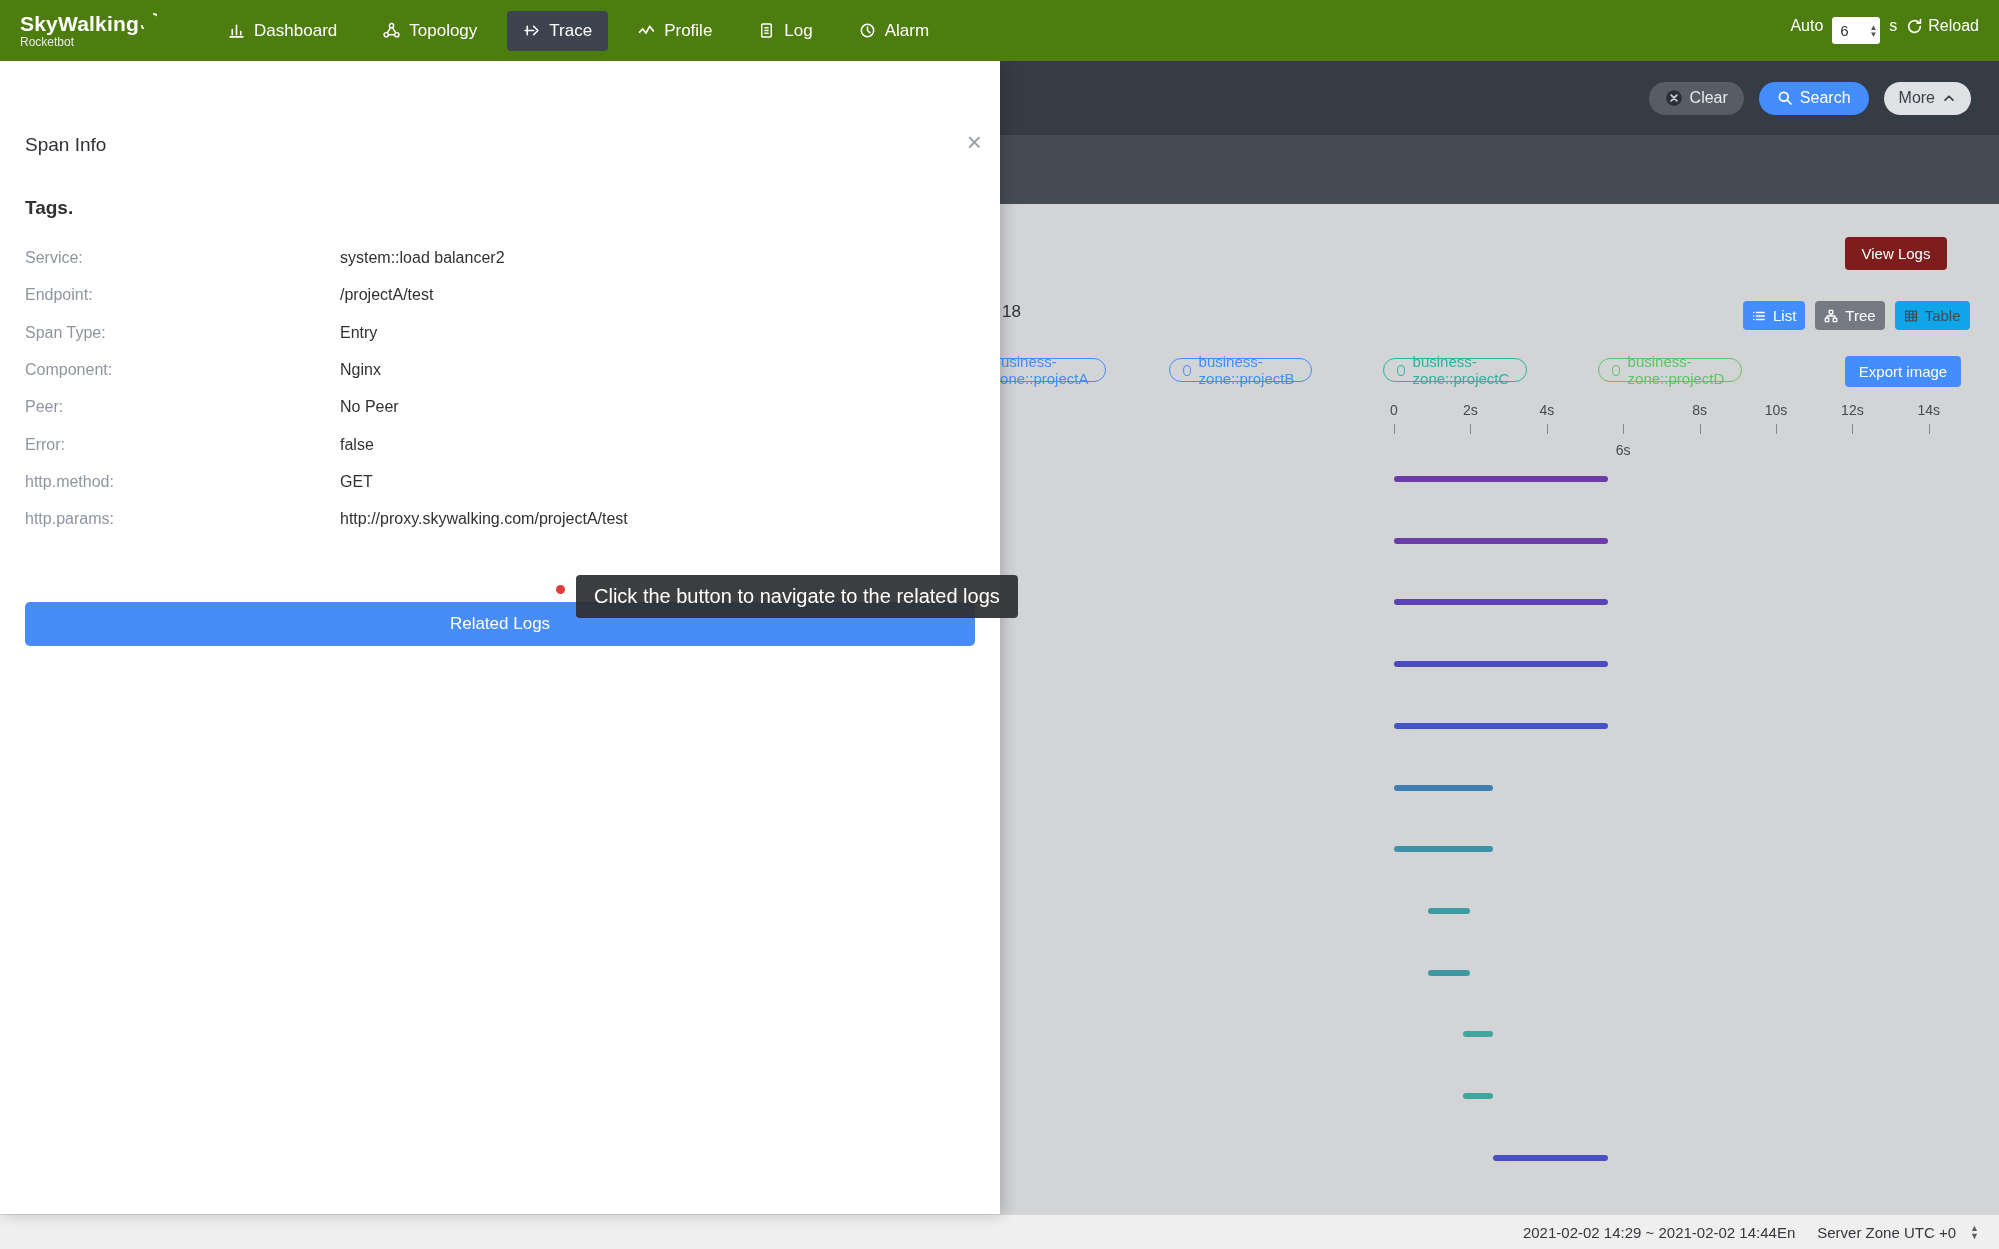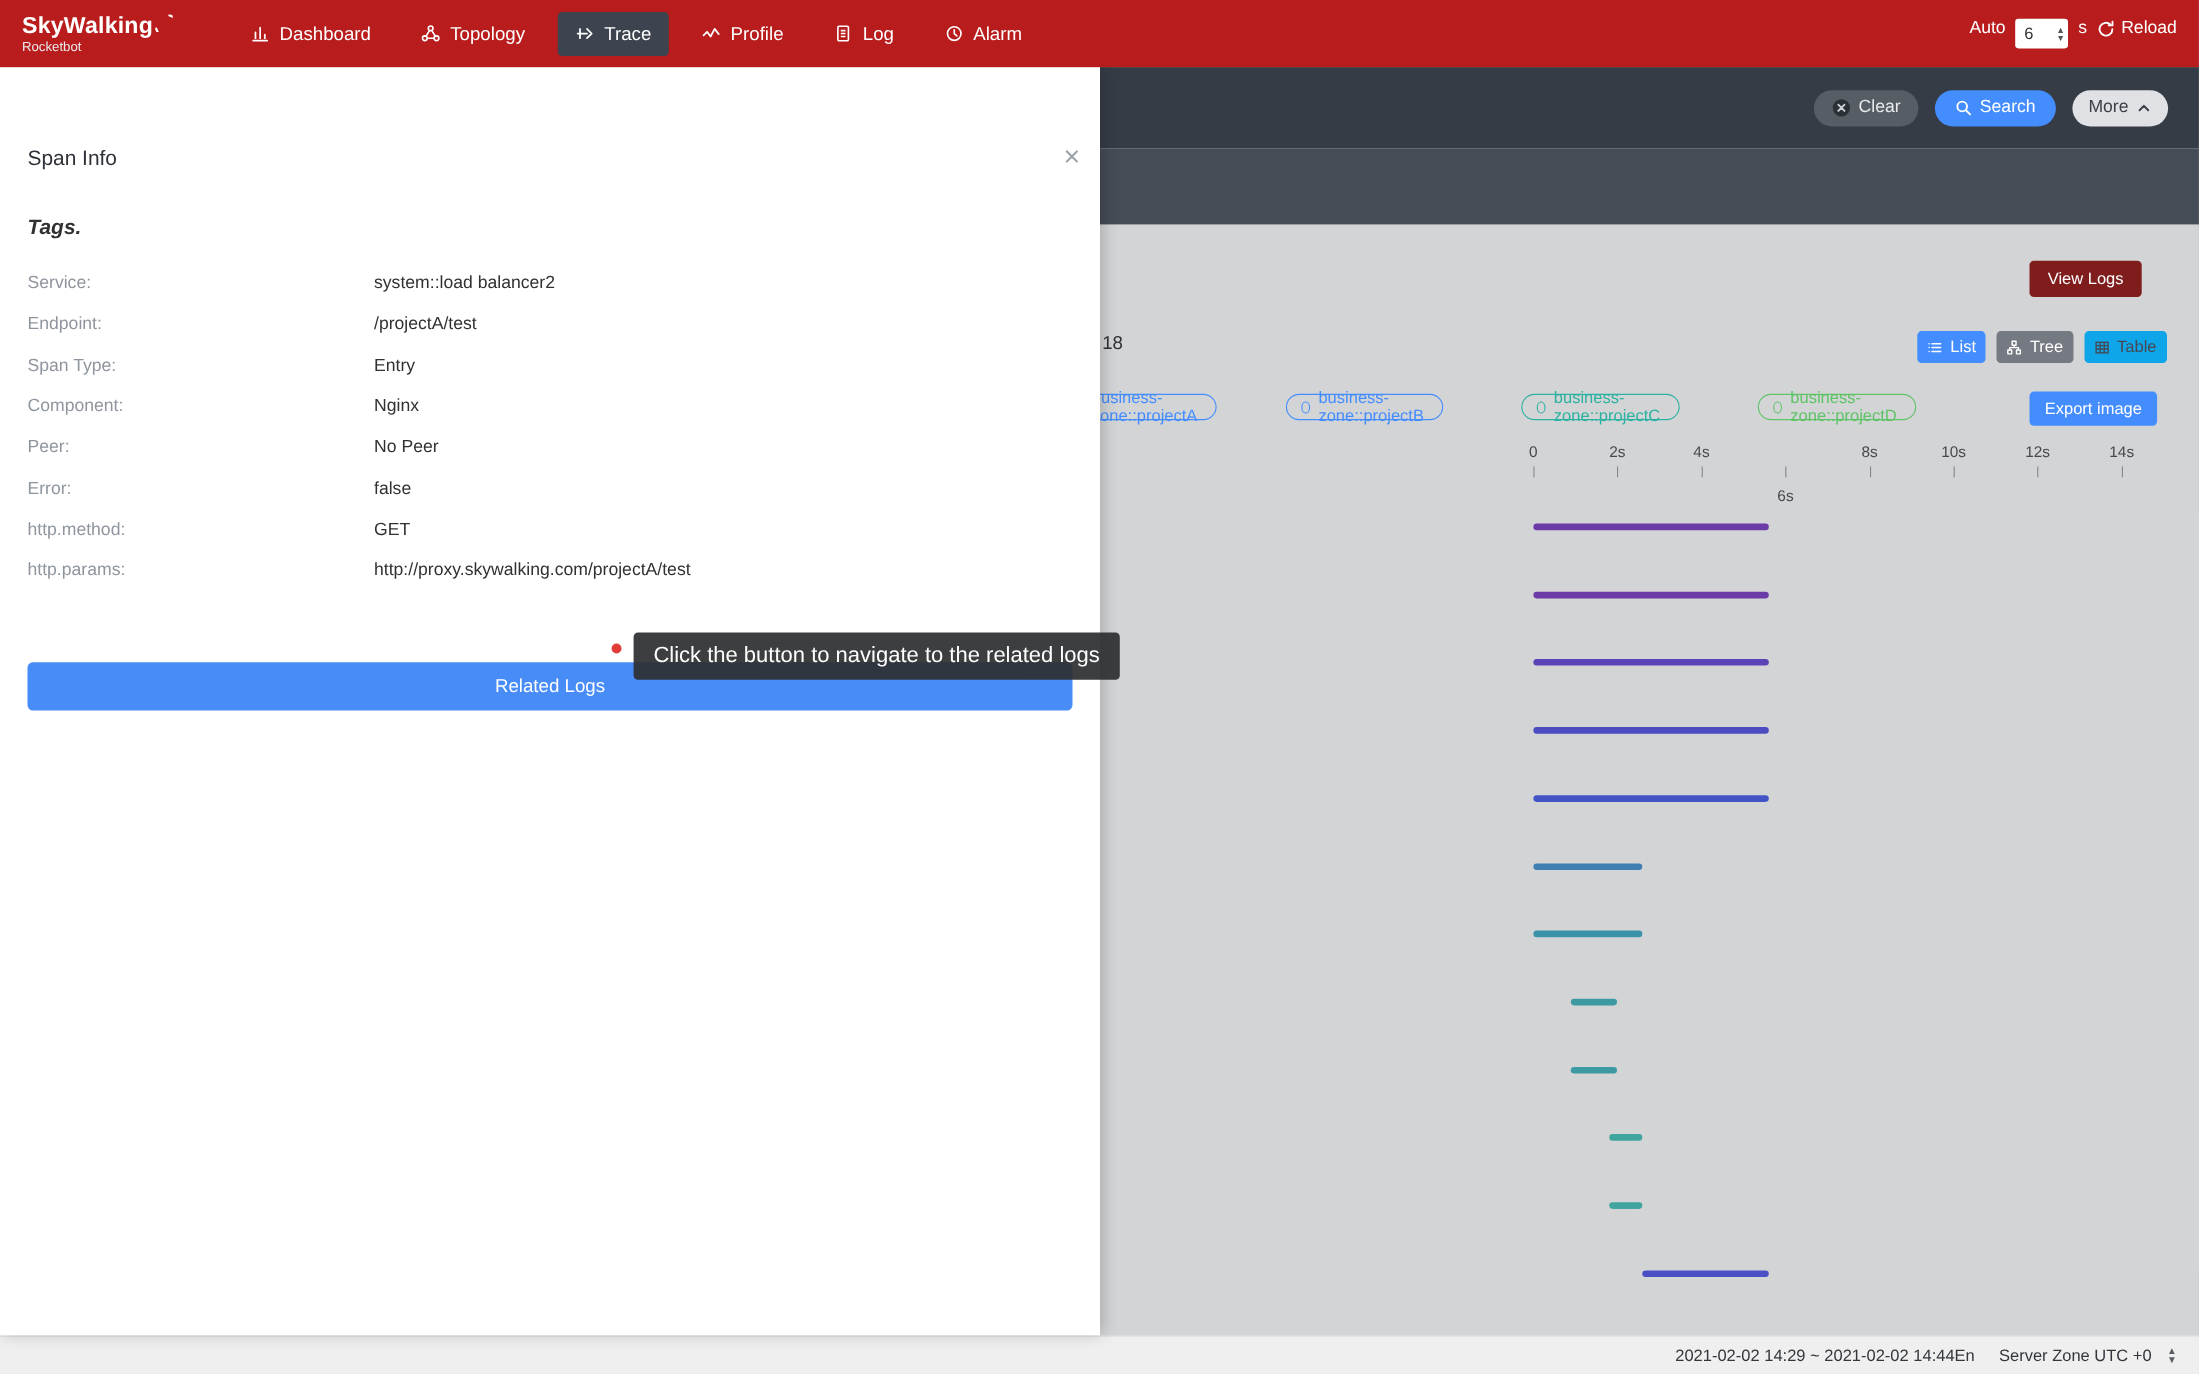--- a/index.html
+++ b/index.html
@@ -5,21 +5,21 @@
   * { margin:0; padding:0; box-sizing:border-box; }
   html,body { background:#9aa0a6; }
   .page {
     position:relative; width:1999px; height:1249px; overflow:hidden;
     background:#d3d4d6; font-family:"Liberation Sans", sans-serif;
   }
 
   
   .navbar {
     position:absolute; top:0; left:0; right:0; height:61px;
-    background:#b91c1c; color:#fff; display:flex; align-items:center; z-index:30;
+    background:#4d7c0f; color:#fff; display:flex; align-items:center; z-index:30;
   }
   .logo { margin-left:20px; display:flex; flex-direction:column; line-height:1.05; }
   .logo-top { display:flex; align-items:flex-start; gap:2px; }
   .logo-title { font-size:21px; font-weight:bold; letter-spacing:.2px; }
   .logo-sub { font-size:12px; color:#e8eaec; margin-top:1px; }
   .nav-items { display:flex; margin-left:55px; gap:14px; }
   .nav-item {
     display:flex; align-items:center; gap:9px; padding:10px 16px;
     font-size:17px; border-radius:4px; cursor:pointer; color:#ffffff;
   }
@@ -74,21 +74,21 @@
   .footer .tz { margin-right:14px; }
   .footer .tz-stepper { display:flex; flex-direction:column; font-size:9px; line-height:8px; color:#5a5f66; cursor:pointer; }
 
   
   .modal {
     position:absolute; left:0; top:61px; width:1000px; height:1153px; background:#fff; z-index:20;
     box-shadow:3px 0 14px rgba(0,0,0,0.22);
   }
   .modal-title { position:absolute; left:25px; top:73px; font-size:19px; color:#2e3238; }
   .modal-close { position:absolute; right:18px; top:68px; font-size:26px; color:#9ba1a7; cursor:pointer; line-height:1; }
-  .tags-heading { position:absolute; left:25px; top:136px; font-size:19px; font-weight:bold; color:#303133;font-style:italic; }
+  .tags-heading { position:absolute; left:25px; top:136px; font-size:19px; font-weight:bold; color:#303133; }
   .si-row { position:absolute; left:0; width:100%; height:22px; }
   .si-label { position:absolute; left:25px; font-size:16px; color:#8f959e; }
   .si-value { position:absolute; left:340px; font-size:16px; color:#303133; }
   .btn-related {
     position:absolute; left:25px; top:541px; width:950px; height:44px;
     background:#478cf7; color:#fff; border-radius:5px; font-size:17px; z-index:21;
   }
 
   
   .red-dot { position:absolute; left:556px; top:585px; width:9px; height:9px; border-radius:50%; background:#e23c39; z-index:45; }

